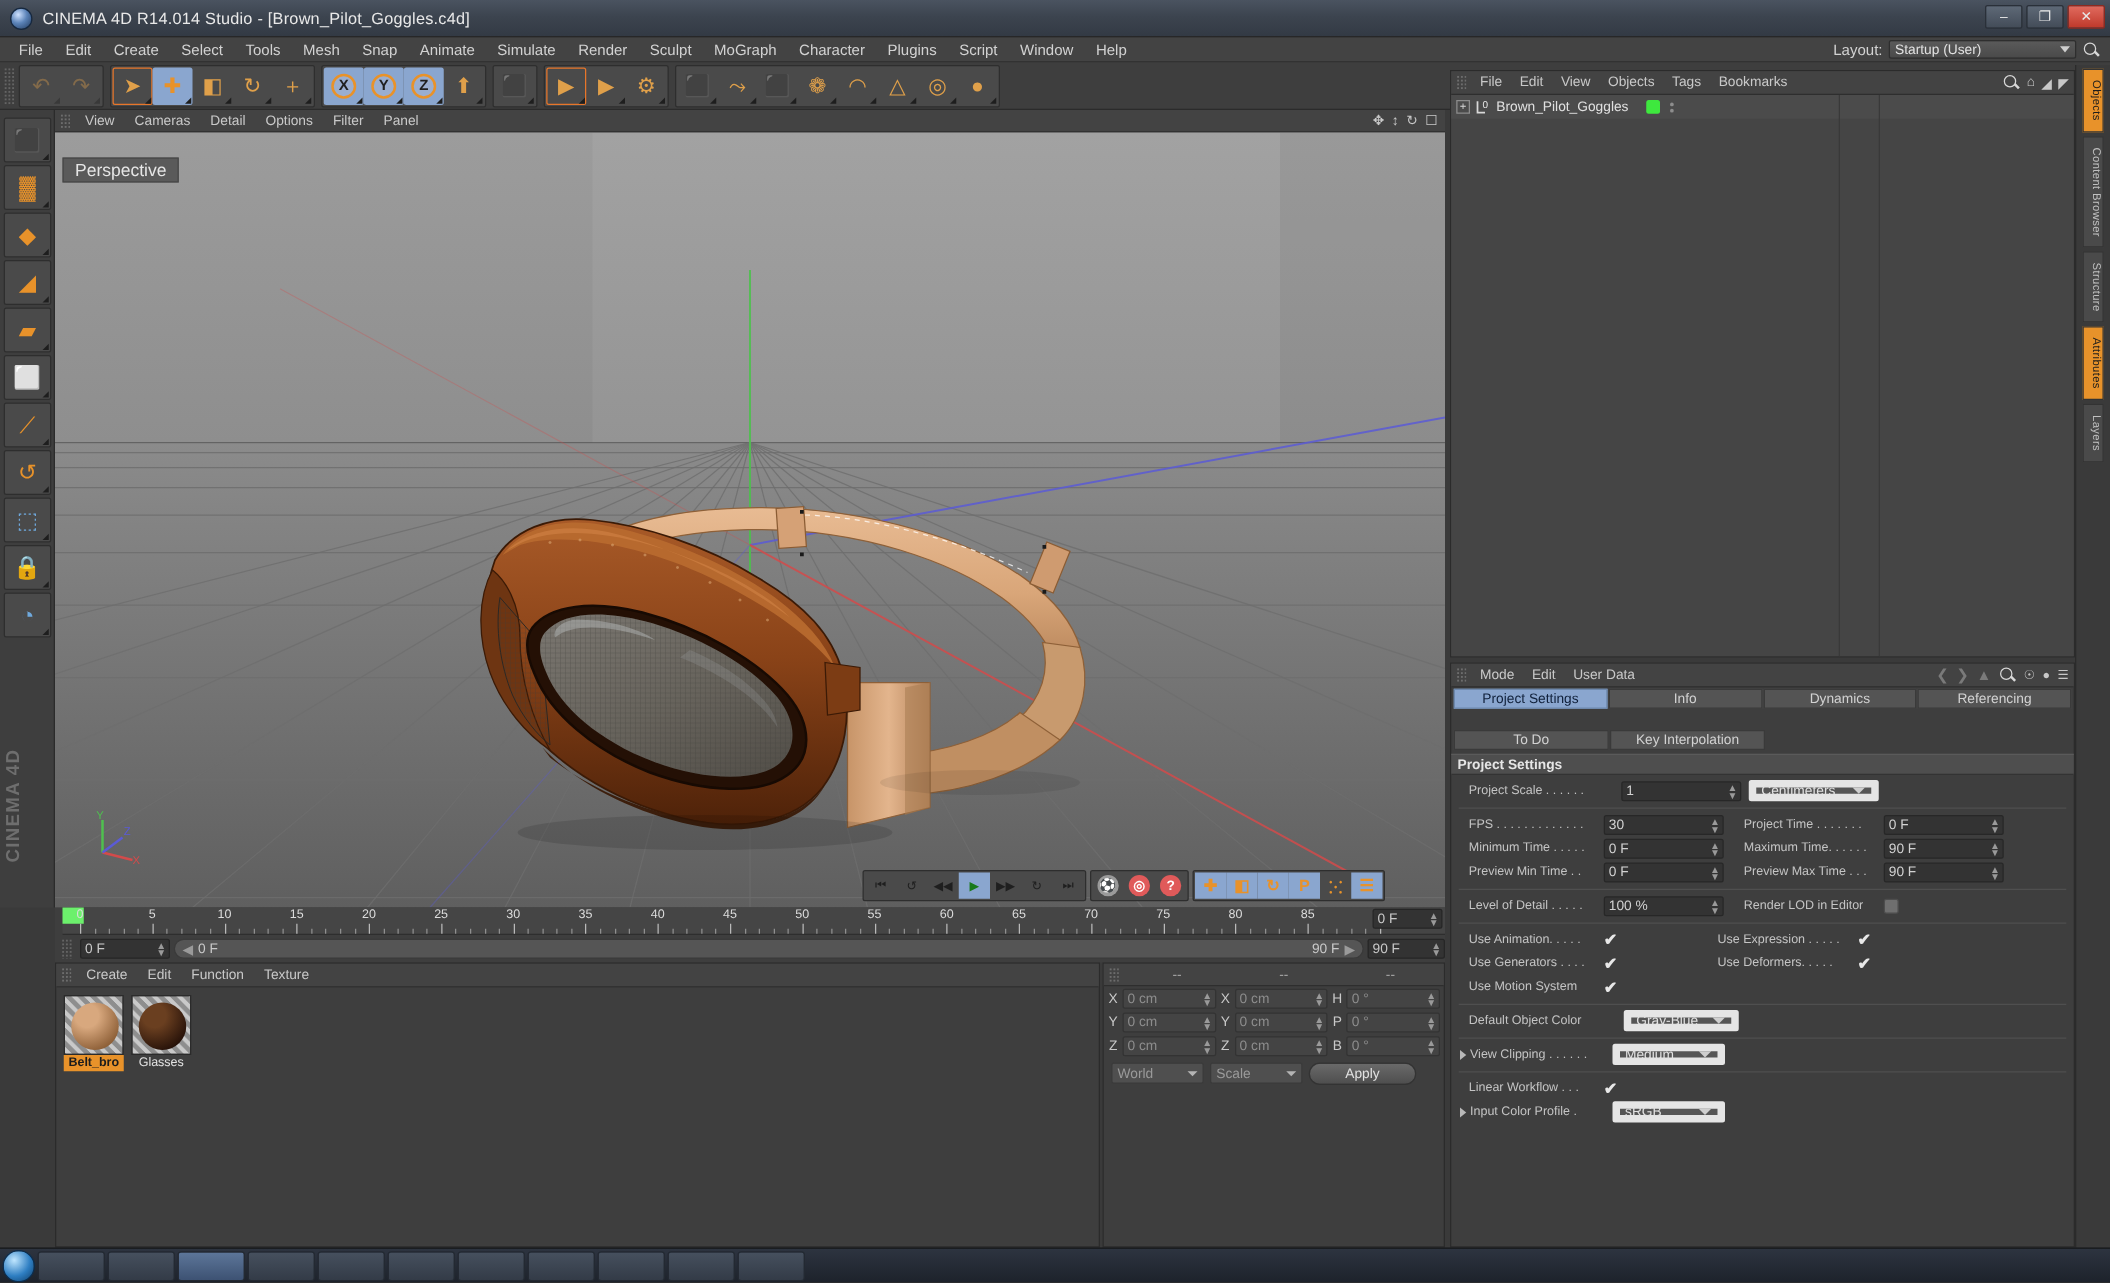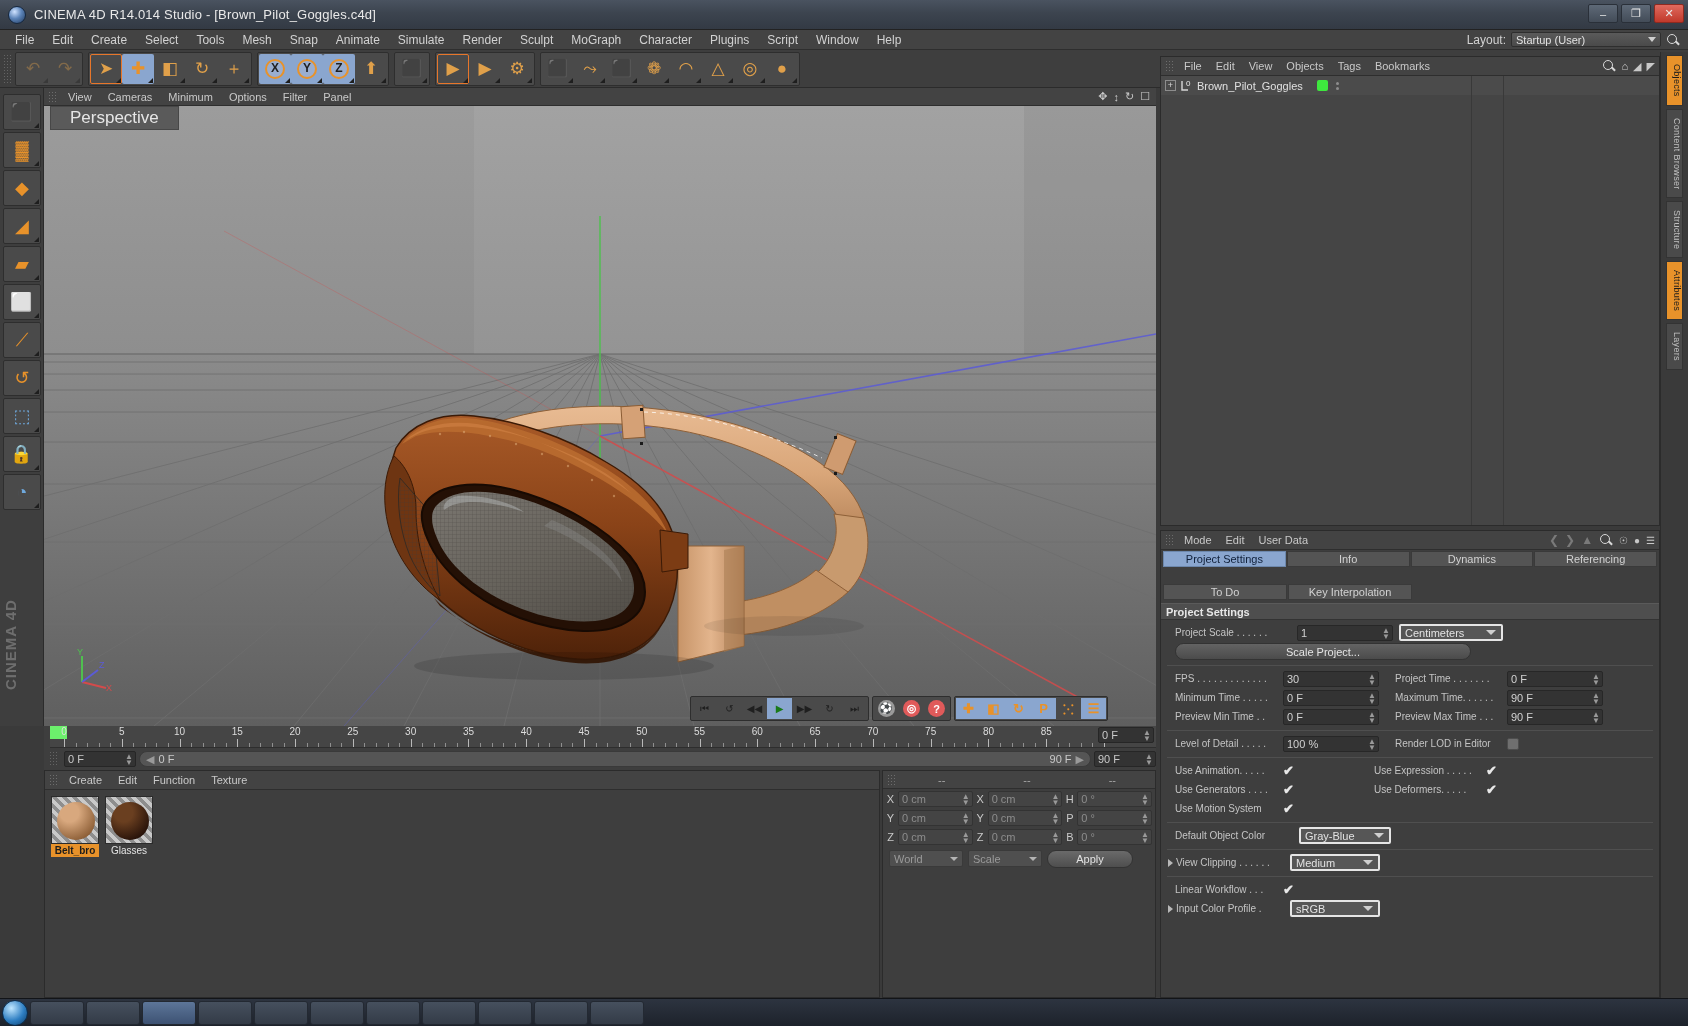--- a/index.html
+++ b/index.html
@@ -67,22 +67,22 @@
   
   .vp-wrap { position:absolute; left:44px; top:88px; width:1112px; height:638px; background:#3a3a3a; }
   .vp-menu { height:18px; background:#434343; display:flex; align-items:center; padding-left:4px;
     border-bottom:1px solid #2e2e2e; position:relative; }
   .vp-menu .mi { padding:1px 8px; font-size:11px; color:#c9c9c9; }
   .vp-grip { width:8px;height:12px; background-image:radial-gradient(#6d6d6d 1px, transparent 1px);
     background-size:3px 3px; margin-right:4px; }
   .vp-icons { position:absolute; right:6px; top:2px; display:flex; gap:6px; align-items:center; color:#c9c9c9; font-size:11px; }
   .viewport { position:relative; width:1112px; height:620px; overflow:hidden;
     background:linear-gradient(180deg,#9a9a9a 0%, #8e8e8e 38%, #7d7d7d 39%, #6f6f6f 100%); }
-  .persp-lbl { position:absolute; left:6px; top:0; background:#5a5a5a; color:#e6e6e6;
-    font-size:17px; padding:1px 19px; border:1px solid #474747; z-index:6; }
+  .persp-lbl { position:absolute; left:6px; top:20px; background:#5a5a5a; color:#e6e6e6;
+    font-size:14px; padding:1px 9px; border:1px solid #474747; z-index:6; }
   .axis-mini { position:absolute; left:28px; bottom:34px; width:46px; height:46px; z-index:6; }
 
   
   .timeline { position:absolute; left:44px; top:726px; width:1112px; height:44px; background:#3e3e3e; }
   .ruler { position:relative; height:22px; margin-left:6px; background:#454545;
     border-bottom:1px solid #2e2e2e; }
   .ruler .tick { position:absolute; bottom:0; width:1px; background:#b9b9b9; }
   .ruler .num { position:absolute; top:0px; font-size:10px; color:#dcdcdc; transform:translateX(-50%); }
   .greenmark { position:absolute; left:0; top:0; width:17px; height:13px; background:#6cf06c; }
   .tl-row2 { display:flex; align-items:center; height:22px; padding-left:2px; gap:3px; }
@@ -164,21 +164,21 @@
   .tab { height:16px; flex:1; background:#545454; border:1px solid #3a3a3a;
     font-size:11px; color:#d2d2d2; display:flex; align-items:center; justify-content:center; }
   .tab.active { background:#8aa6cf; color:#10203a; border-color:#6d88ad; }
   .tab.grow0 { flex:none; }
   .sec-head { height:17px; background:#4e4e4e; border-top:1px solid #5a5a5a; border-bottom:1px solid #333;
     display:flex; align-items:center; padding-left:5px; font-size:11px; color:#e6e6e6; font-weight:bold; margin-top:3px; }
   .prow { display:flex; align-items:center; height:19px; padding-left:14px; }
   .plabel { font-size:10px; color:#c4c4c4; white-space:nowrap; overflow:hidden; }
   .pfield { height:16px; background:#333; border:1px solid #272727; border-radius:2px;
     padding:0 3px; font-size:11px; color:#d2d2d2; display:flex; align-items:center; position:relative; }
-  .pdd { height:17px; background:#565656; border:2px solid #e5e5e5; border-radius:2px;
+  .pdd { height:17px; background:#565656; border:6px solid #e5e5e5; border-radius:2px;
     font-size:11px; color:#e2e2e2; display:flex; align-items:center; padding:0 4px; position:relative; }
   .pdd .arw { position:absolute; right:5px; width:0;height:0;
     border-left:5px solid transparent;border-right:5px solid transparent;border-top:5px solid #cfcfcf; }
   .wbtn { height:17px; border-radius:9px; background:linear-gradient(180deg,#636363,#4b4b4b);
     border:1px solid #333; font-size:11px; color:#e4e4e4; display:flex; align-items:center; justify-content:center; }
   .chk { width:13px; height:13px; position:relative; color:#e8e8e8; font-size:13px; line-height:13px; font-weight:bold; }
   .chk.off { background:#6f6f6f; border:1px solid #4d4d4d; border-radius:2px; width:12px;height:12px; }
   .tri { width:0;height:0;border-top:4px solid transparent;border-bottom:4px solid transparent;
     border-left:5px solid #b8b8b8; margin-right:3px; flex:none; }
   .divline { height:1px; background:#4f4f4f; margin:4px 6px 3px 6px; }
@@ -405,21 +405,21 @@
       </div>
     <div class="c4d-brand">CINEMA 4D</div>
   </div>
 
   <div class="vp-wrap">
     <div class="vp-menu">
       <div class="vp-grip"></div>
       <div id="vp-menu-items" style="display:flex;">
           <div class="mi">View</div>
           <div class="mi">Cameras</div>
-          <div class="mi">Minimum</div>
+          <div class="mi">Detail</div>
           <div class="mi">Options</div>
           <div class="mi">Filter</div>
           <div class="mi">Panel</div>
         </div>
       <div class="vp-icons">
         <span>✥</span>
         <span>↕</span>
         <span>↻</span>
         <span>☐</span>
       </div>
@@ -965,23 +965,20 @@
       <span class="plabel" style="width:122px">Project Scale . . . . . . </span>
       <div class="pfield" style="width:96px">
         <span>1</span>
         <span class="spin">▲<br>▼</span>
       </div>
       <div class="pdd" style="width:104px;margin-left:6px">
         <span>Centimeters</span>
         <span class="arw"></span>
       </div>
     </div>
-    <div class="prow" style="padding-left:14px;">
-      <div class="wbtn" style="width:296px">Scale Project...</div>
-    </div>
 
     <div class="divline"></div>
 
     <div class="prow">
       <span class="plabel" style="width:108px">FPS . . . . . . . . . . . . . </span>
       <div class="pfield" style="width:96px">
         <span>30</span>
         <span class="spin">▲<br>▼</span>
       </div>
       <span class="plabel" style="width:112px;margin-left:16px">Project Time . . . . . . . </span>

